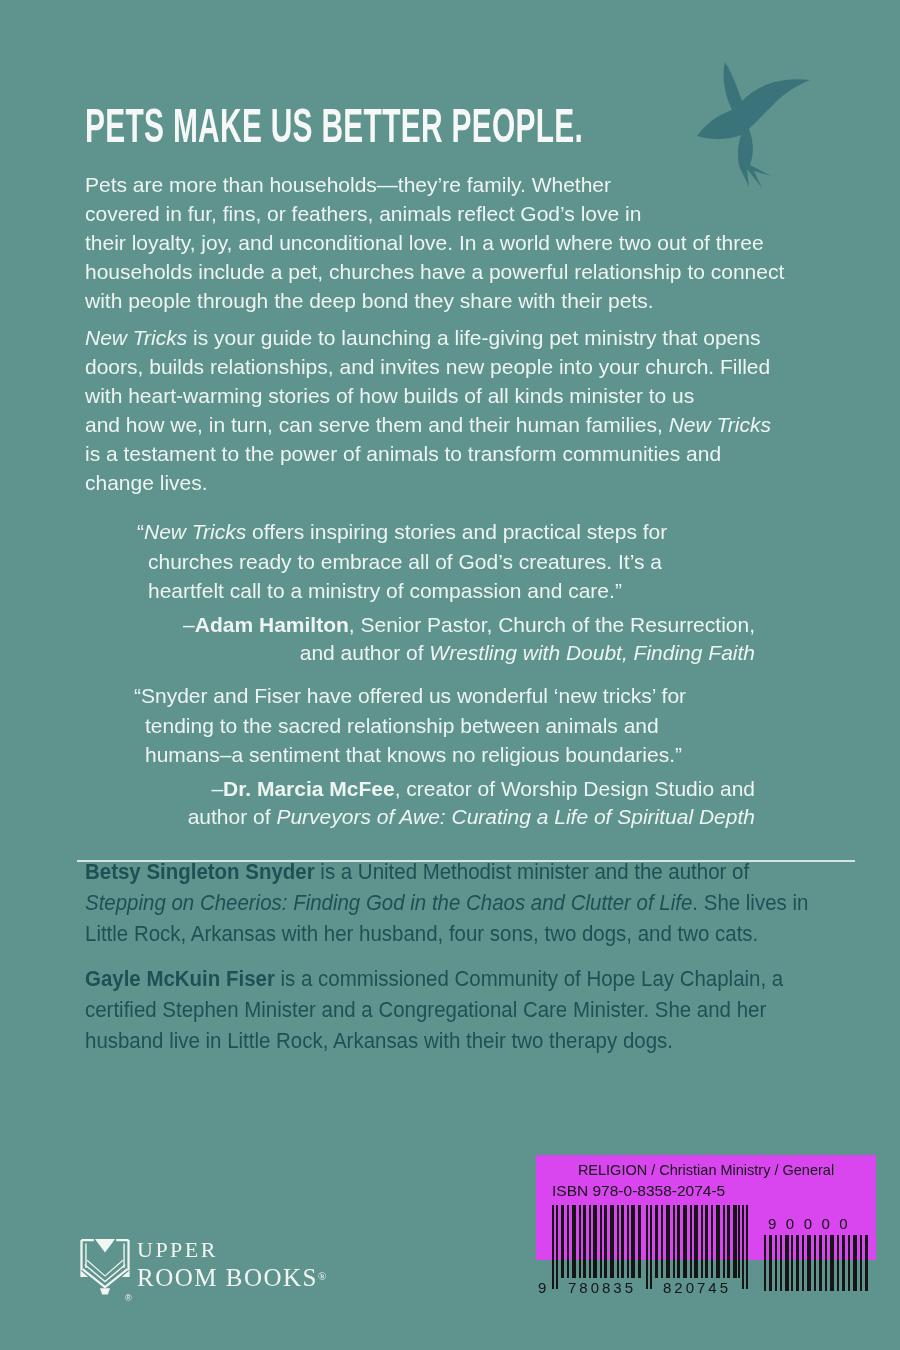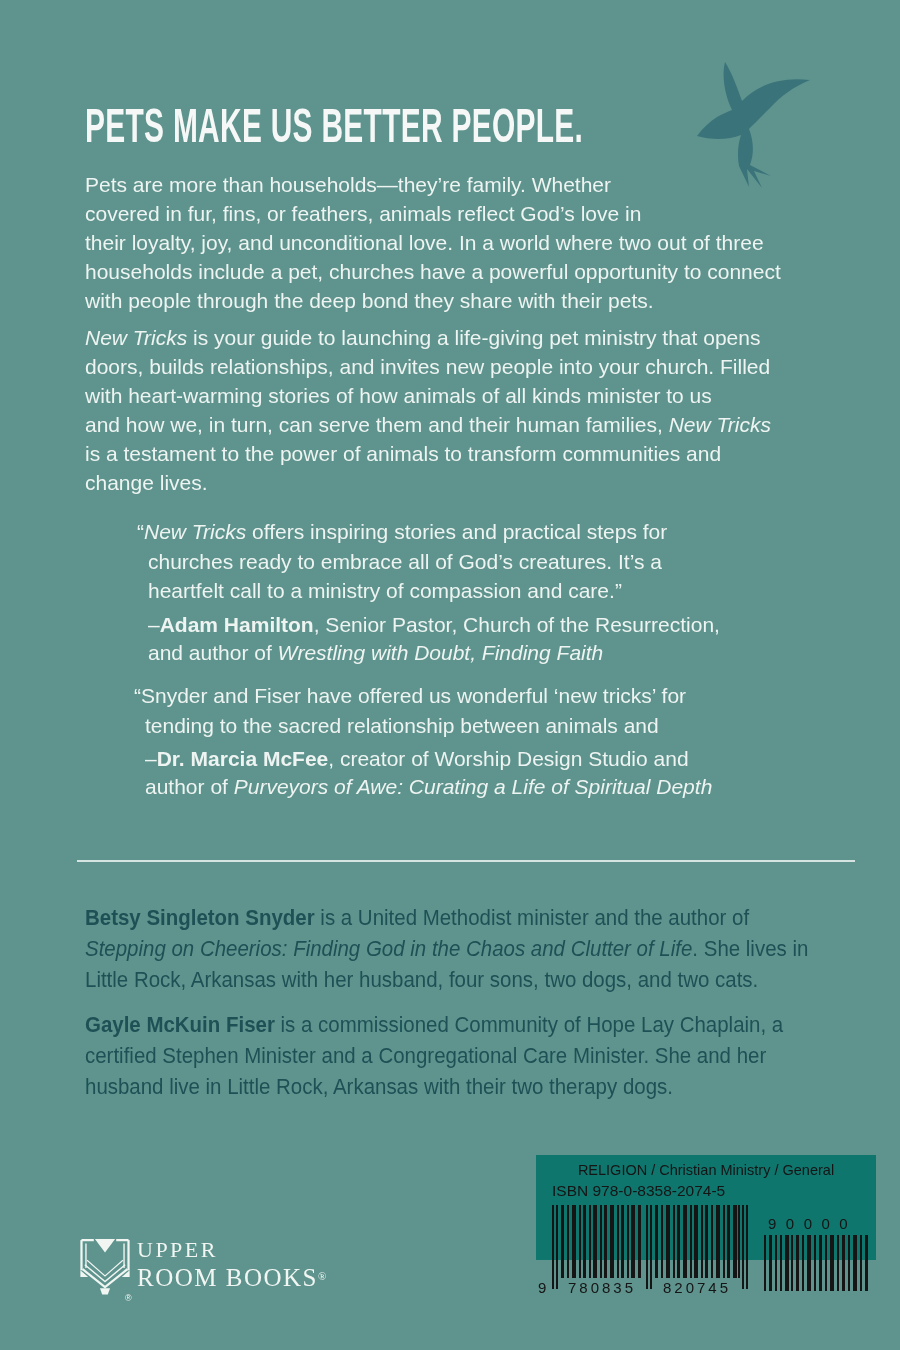--- a/index.html
+++ b/index.html
@@ -25,43 +25,43 @@
 
   
   .body-block { position:absolute; left:85px; top:170px; font-size:21px; line-height:29px; }
   .para + .para { margin-top:8px; }
 
   
   .quote { position:absolute; font-size:21px; line-height:29.5px; }
   .quote-1 { left:148px; top:517px; width:607px; }
   .quote-2 { left:145px; top:681px; width:610px; }
   .hang { margin-left:-11px; }
-  .attr { margin-top:5px; line-height:28px; }
+  .attr { margin-top:5px; text-align:right; line-height:28px; }
   .attr .line { white-space:nowrap; }
 
   
   .divider { position:absolute; left:77px; top:860px; width:778px; height:2px; background:rgba(242,247,245,0.8); }
 
   
-  .bios { position:absolute; left:85px; top:902px; color:#1d5156; font-size:22px; line-height:31px; }
+  .bios { position:absolute; left:85px; top:856px; color:#1d5156; font-size:22px; line-height:31px; }
   .bio { transform:scaleX(0.93); transform-origin:left top; }
   .bio + .bio { margin-top:14px; }
 
   
   .logo-icon { position:absolute; left:77px; top:1230px; width:56px; height:74px; }
   .logo-icon-reg { position:absolute; left:125px; top:1293px; font-size:9px; color:#f2f6f3; }
   .logo-text { position:absolute; left:137px; top:1236px; color:#f2f6f3;
                font-family:"Liberation Serif", serif; }
   .logo-line1 { font-size:22px; letter-spacing:2.5px; line-height:27px; }
   .logo-line2 { font-size:25px; letter-spacing:1.5px; line-height:27px; }
   .logo-reg { font-size:11px; vertical-align:6px; letter-spacing:0; }
 
   
   .barcode-box { position:absolute; left:536px; top:1155px; width:340px; height:105px;
-                 background:#0f766e; color:#151515; }
+                 background:#d946ef; color:#151515; }
   .bc-category { position:absolute; top:7px; left:0; width:100%; text-align:center; font-size:14.5px; }
   .bc-isbn { position:absolute; top:27px; left:16px; font-size:15.5px; }
   .bc-main { position:absolute; left:16px; top:50px; width:196px; height:95px; }
   .bc-main svg { position:absolute; left:0; top:0; }
   .bc-digits { position:absolute; top:72px; left:0; width:100%; height:20px; font-size:15px; }
   .bc-d1 { position:absolute; left:-14px; top:2px; }
   .bc-d2 { position:absolute; left:8px; top:2px; width:84px; text-align:center; letter-spacing:3px; }
   .bc-d3 { position:absolute; left:102px; top:2px; width:86px; text-align:center; letter-spacing:3px; }
   .bc-addon { position:absolute; left:228px; top:50px; width:106px; height:95px; }
   .bc-addon-digits { position:absolute; top:10px; left:4px; font-size:15px; letter-spacing:9.5px; white-space:nowrap; }
@@ -87,46 +87,47 @@
       C36 80 18 80 4 76 Z"></path>
   </svg>
 
   <div class="headline">PETS MAKE US BETTER PEOPLE.</div>
 
   <div class="body-block">
     <div class="para">
       <div class="line"><span>Pets are more than households—they’re family. Whether</span></div>
       <div class="line"><span>covered in fur, fins, or feathers, animals reflect God’s love in</span></div>
       <div class="line"><span>their loyalty, joy, and unconditional love. In a world where two out of three</span></div>
-      <div class="line"><span>households include a pet, churches have a powerful opportunity to connect</span></div>
+      <div class="line"><span>households include a pet, churches have a powerful relationship to connect</span></div>
       <div class="line"><span>with people through the deep bond they share with their pets.</span></div>
     </div>
     <div class="para">
       <div class="line"><span style="font-style: italic;">New Tricks</span><span> is your guide to launching a life-giving pet ministry that opens</span></div>
       <div class="line"><span>doors, builds relationships, and invites new people into your church. Filled</span></div>
-      <div class="line"><span>with heart-warming stories of how animals of all kinds minister to us</span></div>
+      <div class="line"><span>with heart-warming stories of how builds of all kinds minister to us</span></div>
       <div class="line"><span>and how we, in turn, can serve them and their human families, </span><span style="font-style: italic;">New Tricks</span></div>
       <div class="line"><span>is a testament to the power of animals to transform communities and</span></div>
       <div class="line"><span>change lives.</span></div>
     </div>
   </div>
 
   <div class="quote quote-1">
     <div class="line hang"><span>“</span><span style="font-style: italic;">New Tricks</span><span> offers inspiring stories and practical steps for</span></div>
     <div class="line"><span>churches ready to embrace all of God’s creatures. It’s a</span></div>
     <div class="line"><span>heartfelt call to a ministry of compassion and care.”</span></div>
     <div class="attr">
       <div class="line"><span>–</span><span style="font-weight: bold;">Adam Hamilton</span><span>, Senior Pastor, Church of the Resurrection,</span></div>
       <div class="line"><span>and author of </span><span style="font-style: italic;">Wrestling with Doubt, Finding Faith</span></div>
     </div>
   </div>
 
   <div class="quote quote-2">
     <div class="line hang"><span>“Snyder and Fiser have offered us wonderful ‘new tricks’ for</span></div>
     <div class="line"><span>tending to the sacred relationship between animals and</span></div>
+    <div class="line"><span>humans–a sentiment that knows no religious boundaries.”</span></div>
     <div class="attr">
       <div class="line"><span>–</span><span style="font-weight: bold;">Dr. Marcia McFee</span><span>, creator of Worship Design Studio and</span></div>
       <div class="line"><span>author of </span><span style="font-style: italic;">Purveyors of Awe: Curating a Life of Spiritual Depth</span></div>
     </div>
   </div>
 
   <div class="divider"></div>
 
   <div class="bios">
     <div class="bio">

